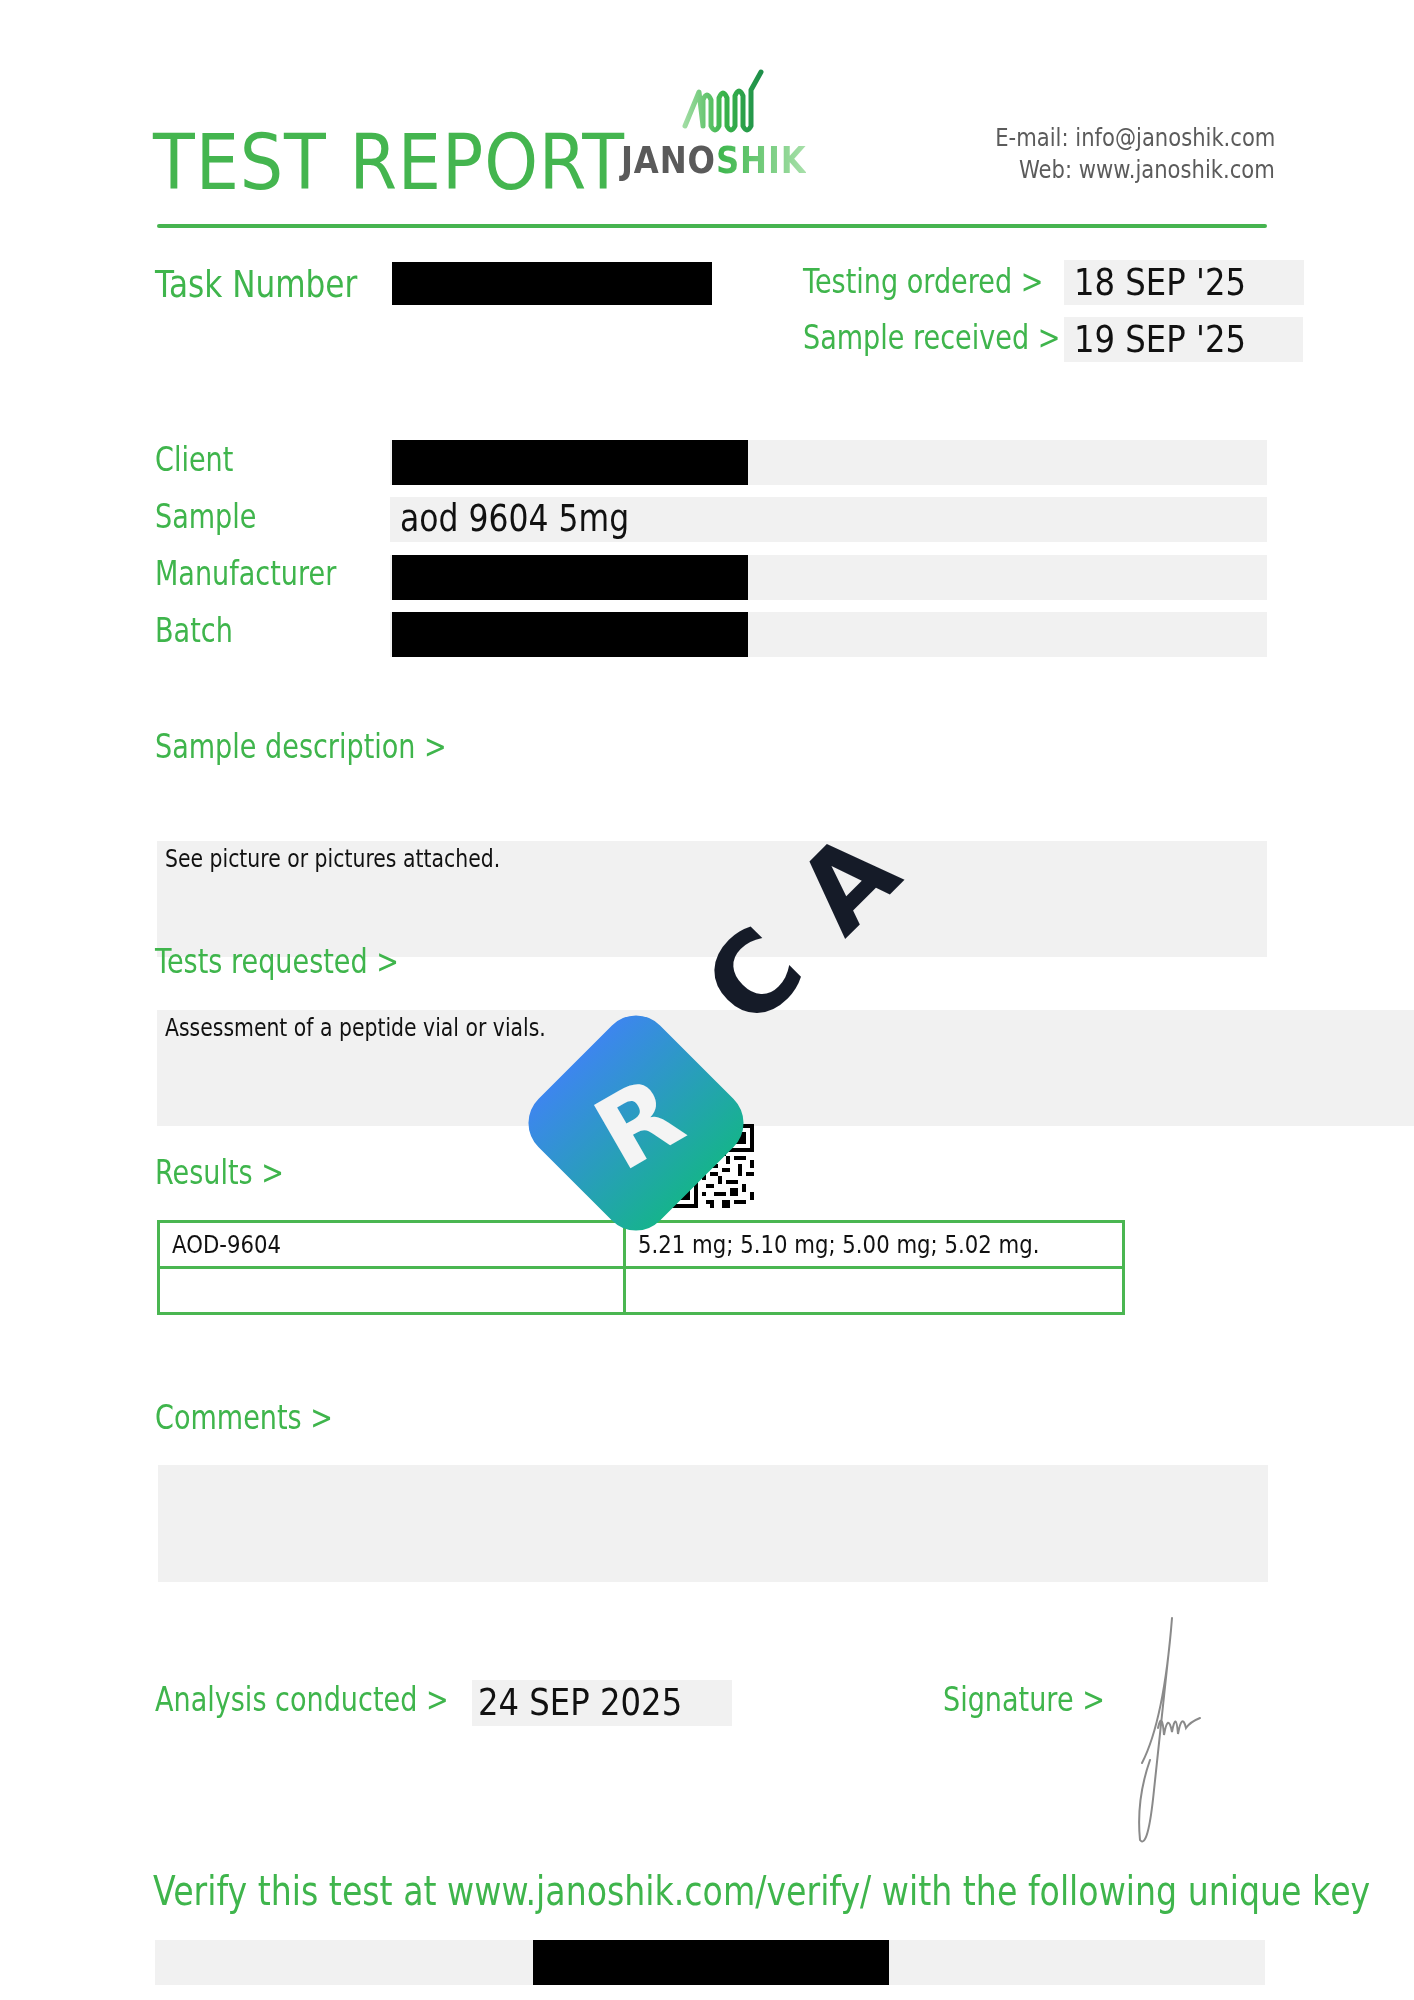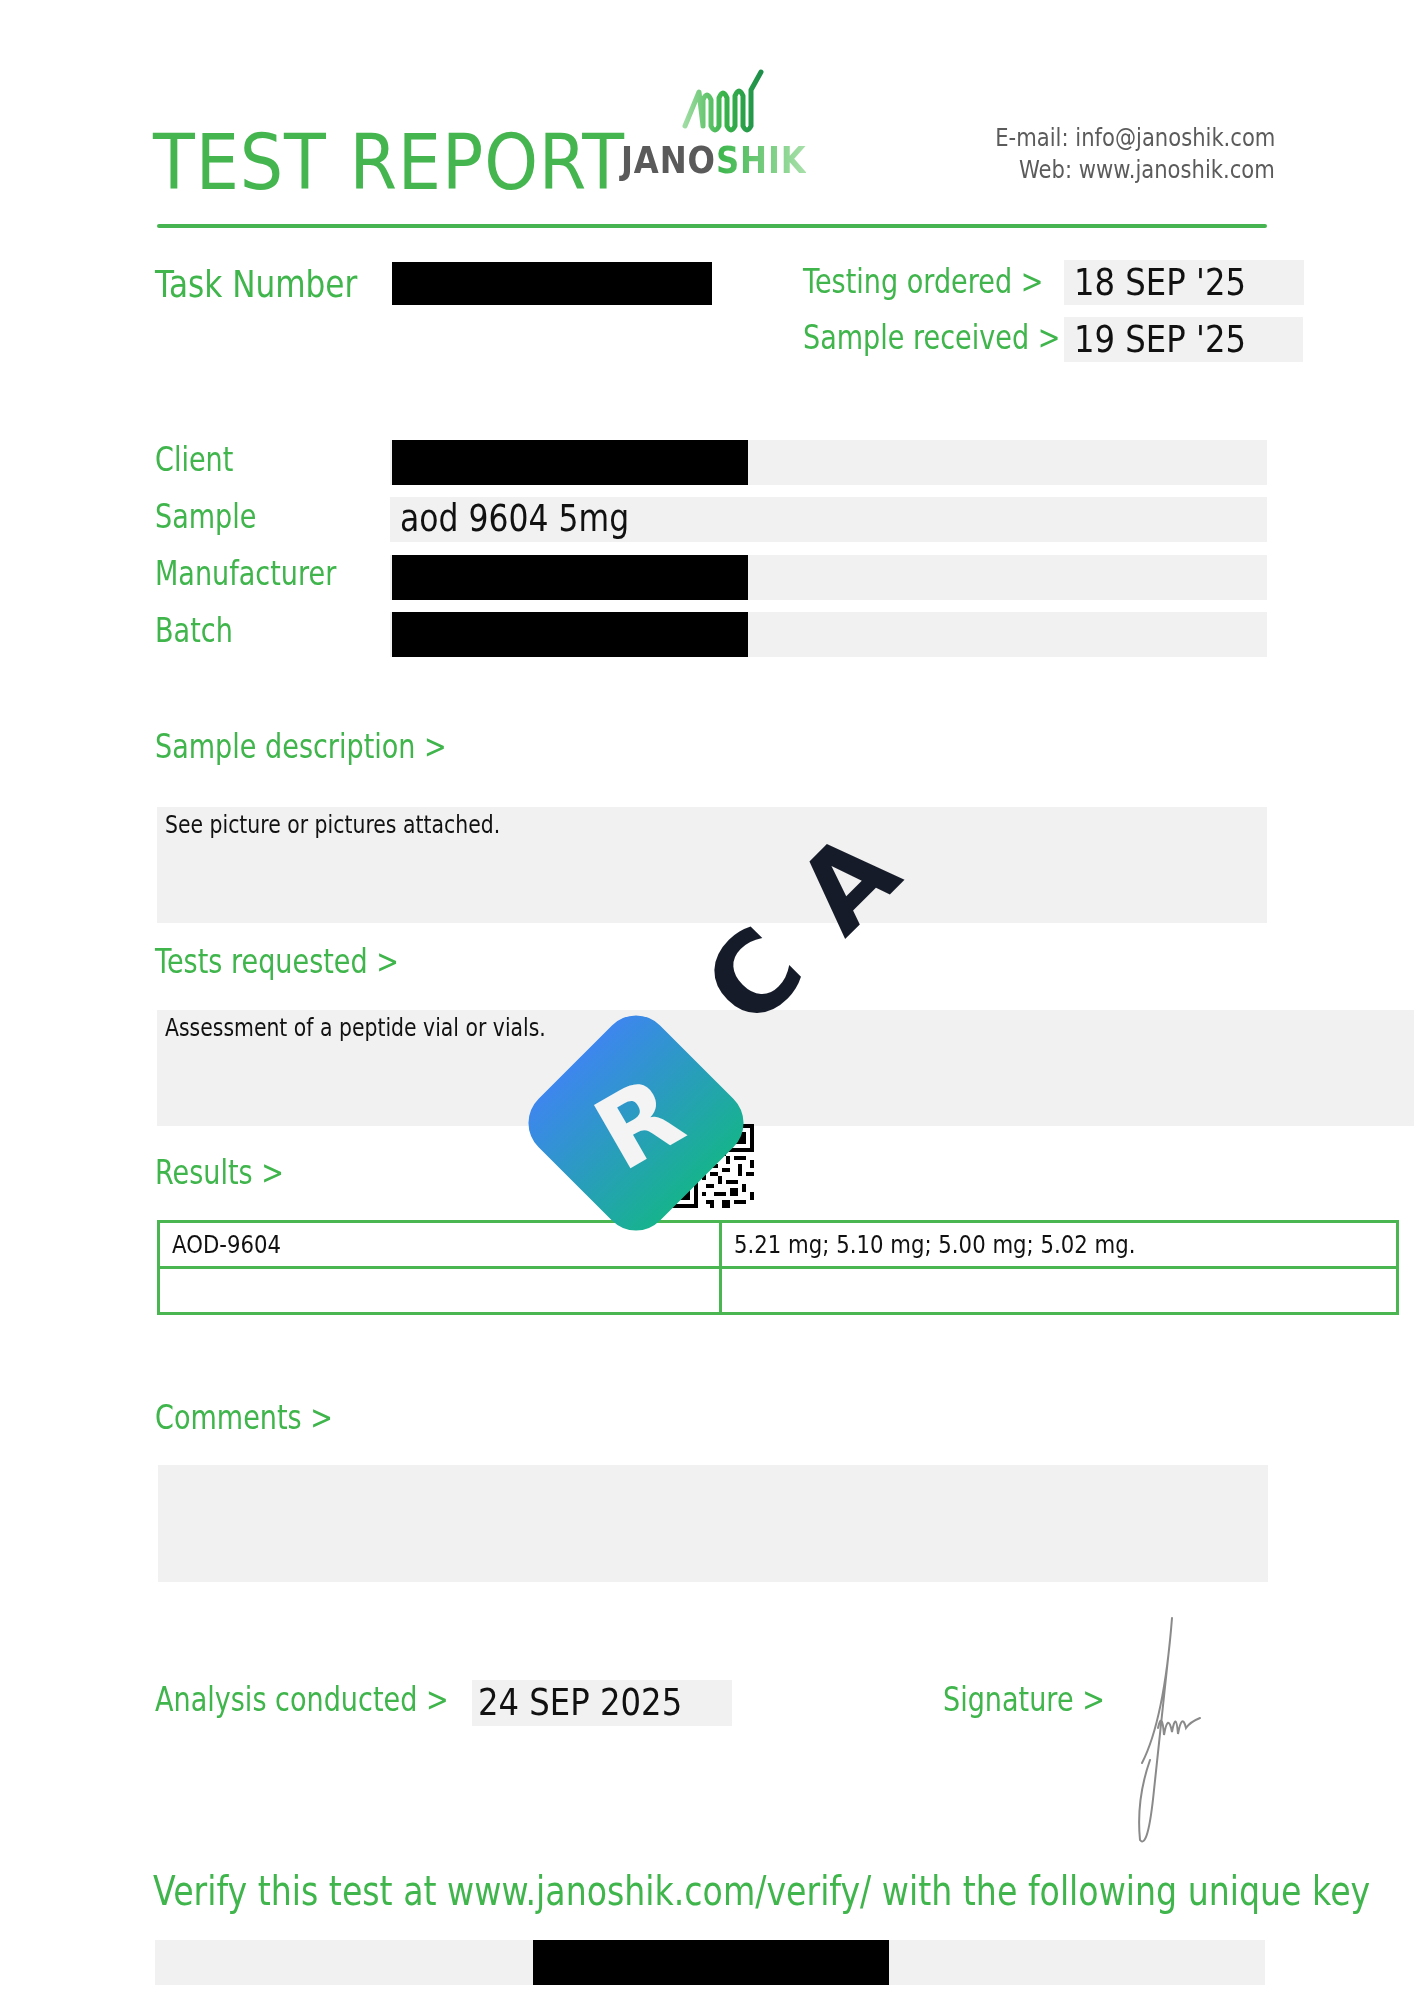--- a/index.html
+++ b/index.html
@@ -13,21 +13,21 @@
              font-family:"DejaVu Sans", sans-serif; transform:scaleX(0.88); transform-origin:right top; }
   .lbl { font-size:36px; color:#3fb54c; font-family:"DejaVu Sans", sans-serif;
          transform:scaleX(0.82); transform-origin:left top; white-space:nowrap; }
   .lbl-sm { font-size:33px; }
   .gray { background:#f1f1f1; }
   .black { background:#000; }
   .val { font-size:38px; color:#111; font-family:"DejaVu Sans", sans-serif; white-space:nowrap;
          transform:scaleX(0.85); transform-origin:left top; }
   .boxtext { font-size:24px; color:#111; font-family:"DejaVu Sans", sans-serif; white-space:nowrap;
              transform:scaleX(0.85); transform-origin:left top; }
-  table.results { position:absolute; left:157px; top:1220px; width:1242px; border-collapse:collapse; }
+  table.results { position:absolute; left:157px; top:1220px; width:968px; border-collapse:collapse; }
   table.results td { border:3px solid #4ab651; height:43px; padding:0 12px; font-size:25px; color:#111;
                      font-family:"DejaVu Sans", sans-serif; }
   table.results td span { display:inline-block; transform:scaleX(0.85); transform-origin:left center; white-space:nowrap; }
   .wm-diamond { left:550px; top:1037px; width:172px; height:172px; border-radius:34px;
                 transform:rotate(45deg); background:linear-gradient(90deg,#3d86ee 0%, #16b38d 100%); }
   .wm-letter { font-family:"DejaVu Sans", sans-serif; font-weight:700; color:#151b28; }
   .qr { left:670px; top:1123px; width:84px; height:86px; }
 </style>
 </head>
 <body>
@@ -88,21 +88,21 @@
 <div class="abs gray" style="left:390px;top:555px;width:877px;height:45px;">
   <div class="abs black" style="left:2px;top:0;width:356px;height:45px;"></div>
 </div>
 
 <div class="abs lbl lbl-sm" style="left:155px;top:611px;">Batch</div>
 <div class="abs gray" style="left:390px;top:612px;width:877px;height:45px;">
   <div class="abs black" style="left:2px;top:0;width:356px;height:45px;"></div>
 </div>
 
 <div class="abs lbl lbl-sm" style="left:155px;top:727px;">Sample description &gt;</div>
-<div class="abs gray" style="left:157px;top:807px;width:1110px;height:116px;">
+<div class="abs gray" style="left:157px;top:841px;width:1110px;height:116px;">
   <div class="abs boxtext" style="left:8px;top:4px;">See picture or pictures attached.</div>
 </div>
 
 <div class="abs lbl lbl-sm" style="left:155px;top:942px;">Tests requested &gt;</div>
 <div class="abs gray" style="left:157px;top:1010px;width:1308px;height:116px;">
   <div class="abs boxtext" style="left:8px;top:4px;">Assessment of a peptide vial or vials.</div>
 </div>
 
 <div class="abs lbl lbl-sm" style="left:155px;top:1153px;">Results &gt;</div>
 

